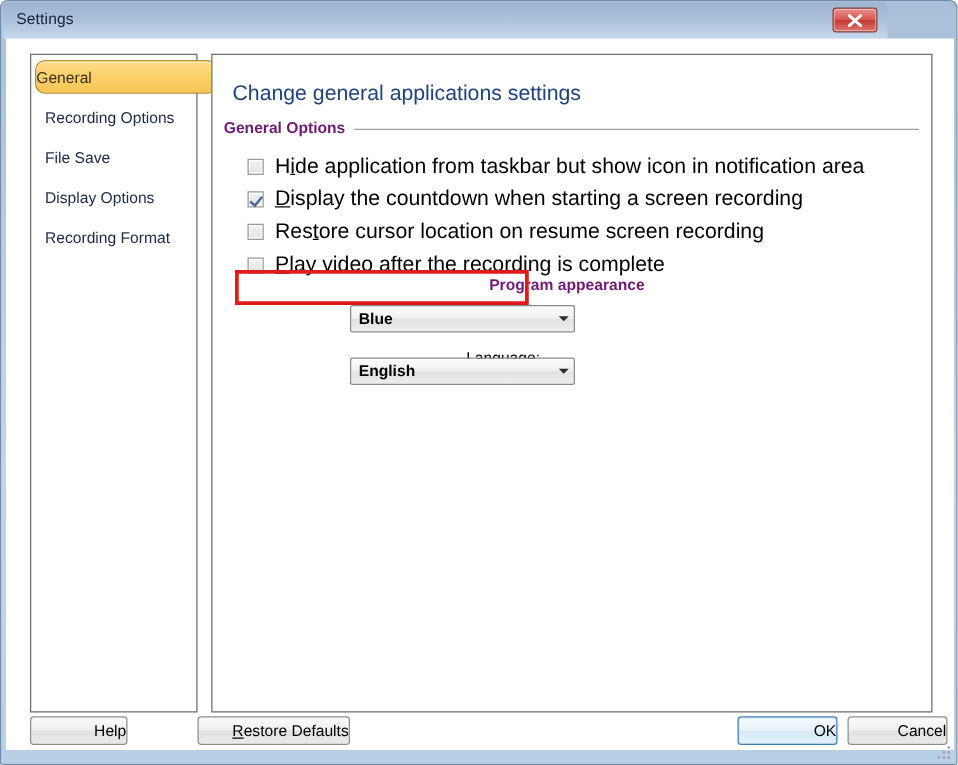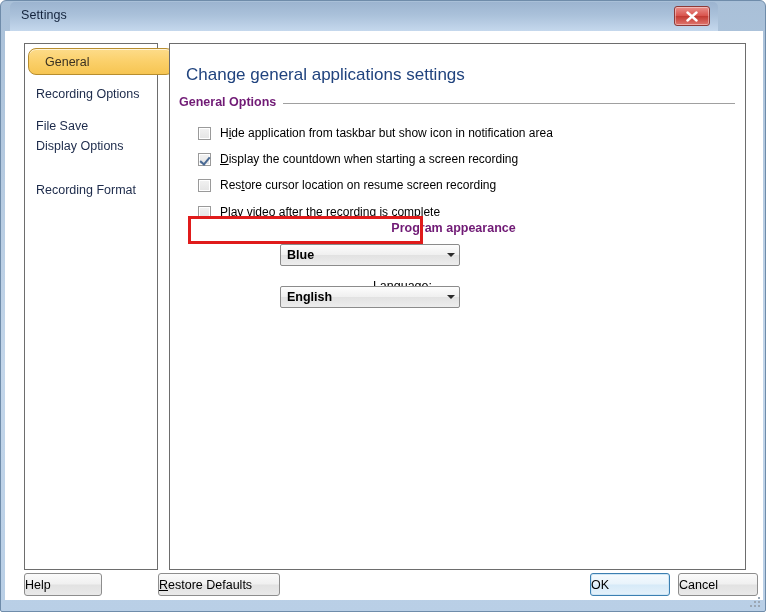--- a/index.html
+++ b/index.html
@@ -25,21 +25,21 @@
     box-sizing: border-box;
     background: linear-gradient(180deg, #a9c0d8 0%, #c3d6ea 60%, #b9cfe6 100%);
     border: 1px solid #6f8caa;
     border-radius: 6px 6px 2px 2px;
     padding: 0;
   }
 
   
   #titlebar {
     position: absolute;
-    left: 9px; top: 1px;
+    left: 1px; top: 1px;
     width: 708px;
     height: 29px;
     box-sizing: border-box;
     background: linear-gradient(180deg, #9cb4d0 0%, #aac1da 45%, #c5d8ed 100%);
     border-radius: 5px 5px 0 0;
   }
   #title-text {
     position: absolute;
     left: 11px;
     top: 6px;
@@ -105,21 +105,21 @@
   }
   .nav-item.selected {
     left: 3px;
     width: 146px;
     height: 27px;
     background: linear-gradient(180deg, #fddc8a 0%, #fbd06a 50%, #f6c552 100%);
     border: 1px solid #b88e2e;
     border-radius: 8px;
     box-shadow: inset 0 1px 0 rgba(255,255,255,0.65);
     color: #3a3122;
-    padding-left: 16px;
+    padding-left: 0;
   }
 
   
   #content {
     position: absolute;
     left: 163px;
     top: 11px;
     width: 577px;
     height: 527px;
     box-sizing: border-box;
@@ -184,21 +184,21 @@
     left: 3px;
     top: 1px;
     width: 4px;
     height: 8px;
     border: solid #4a6a94;
     border-width: 0 2px 2px 0;
     transform: rotate(40deg);
   }
   .check-label {
     margin-left: 9px;
-    font-size: 12px;
+    font-size: 17px;
     color: #000000;
   }
   .ul { text-decoration: underline; }
 
   
   #highlight-box {
     position: absolute;
     left: 182px;
     top: 184px;
     width: 235px;
@@ -262,21 +262,21 @@
   
   .btn {
     position: absolute;
     box-sizing: border-box;
     height: 23px;
     border: 1px solid #8d8d8d;
     border-radius: 3px;
     background: linear-gradient(180deg, #fafafa 0%, #f0f0f0 48%, #e2e2e2 52%, #e9e9e9 100%);
     display: flex;
     align-items: center;
-    justify-content: flex-start;
+    justify-content: flex-end;
     font-size: 12.5px;
     color: #000000;
     cursor: pointer;
     white-space: nowrap;
   }
   .btn.default {
     border: 1px solid #3c7fb1;
     box-shadow: inset 0 0 0 1px #cfe6f5;
     background: linear-gradient(180deg, #f6fbfe 0%, #e8f3fb 48%, #d6eaf8 52%, #e5f1fa 100%);
   }
@@ -316,21 +316,21 @@
     <div id="sidebar">
       <div class="nav-item selected" style="top:4px;">
         <span>General</span>
       </div>
       <div class="nav-item" style="top:70px;">
         <span>File Save</span>
       </div>
       <div class="nav-item" style="top:38px;">
         <span>Recording Options</span>
       </div>
-      <div class="nav-item" style="top:90px;">
+      <div class="nav-item" style="top:102px;">
         <span>Display Options</span>
       </div>
       <div class="nav-item" style="top:134px;">
         <span>Recording Format</span>
       </div>
     </div>
 
     <div id="content">
 
       <div id="page-heading">Change general applications settings</div>

